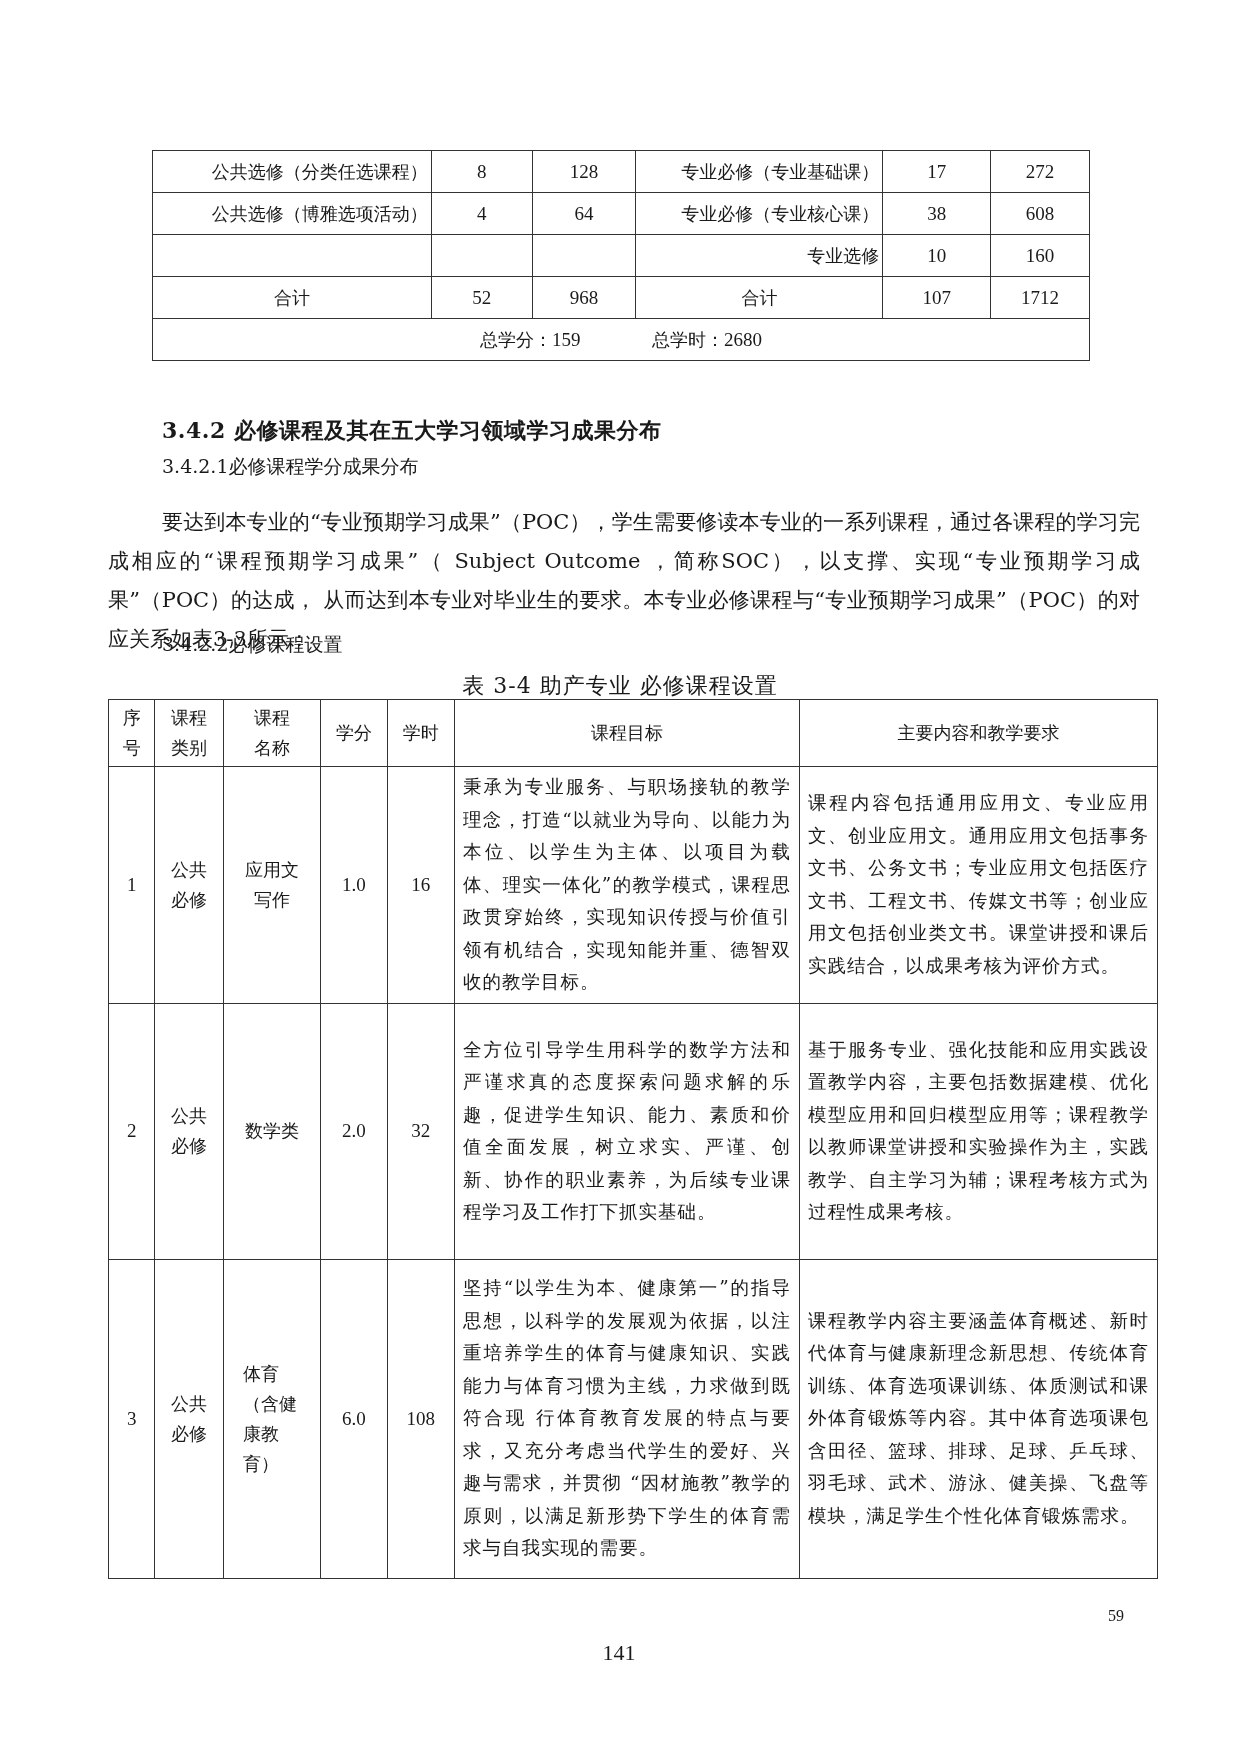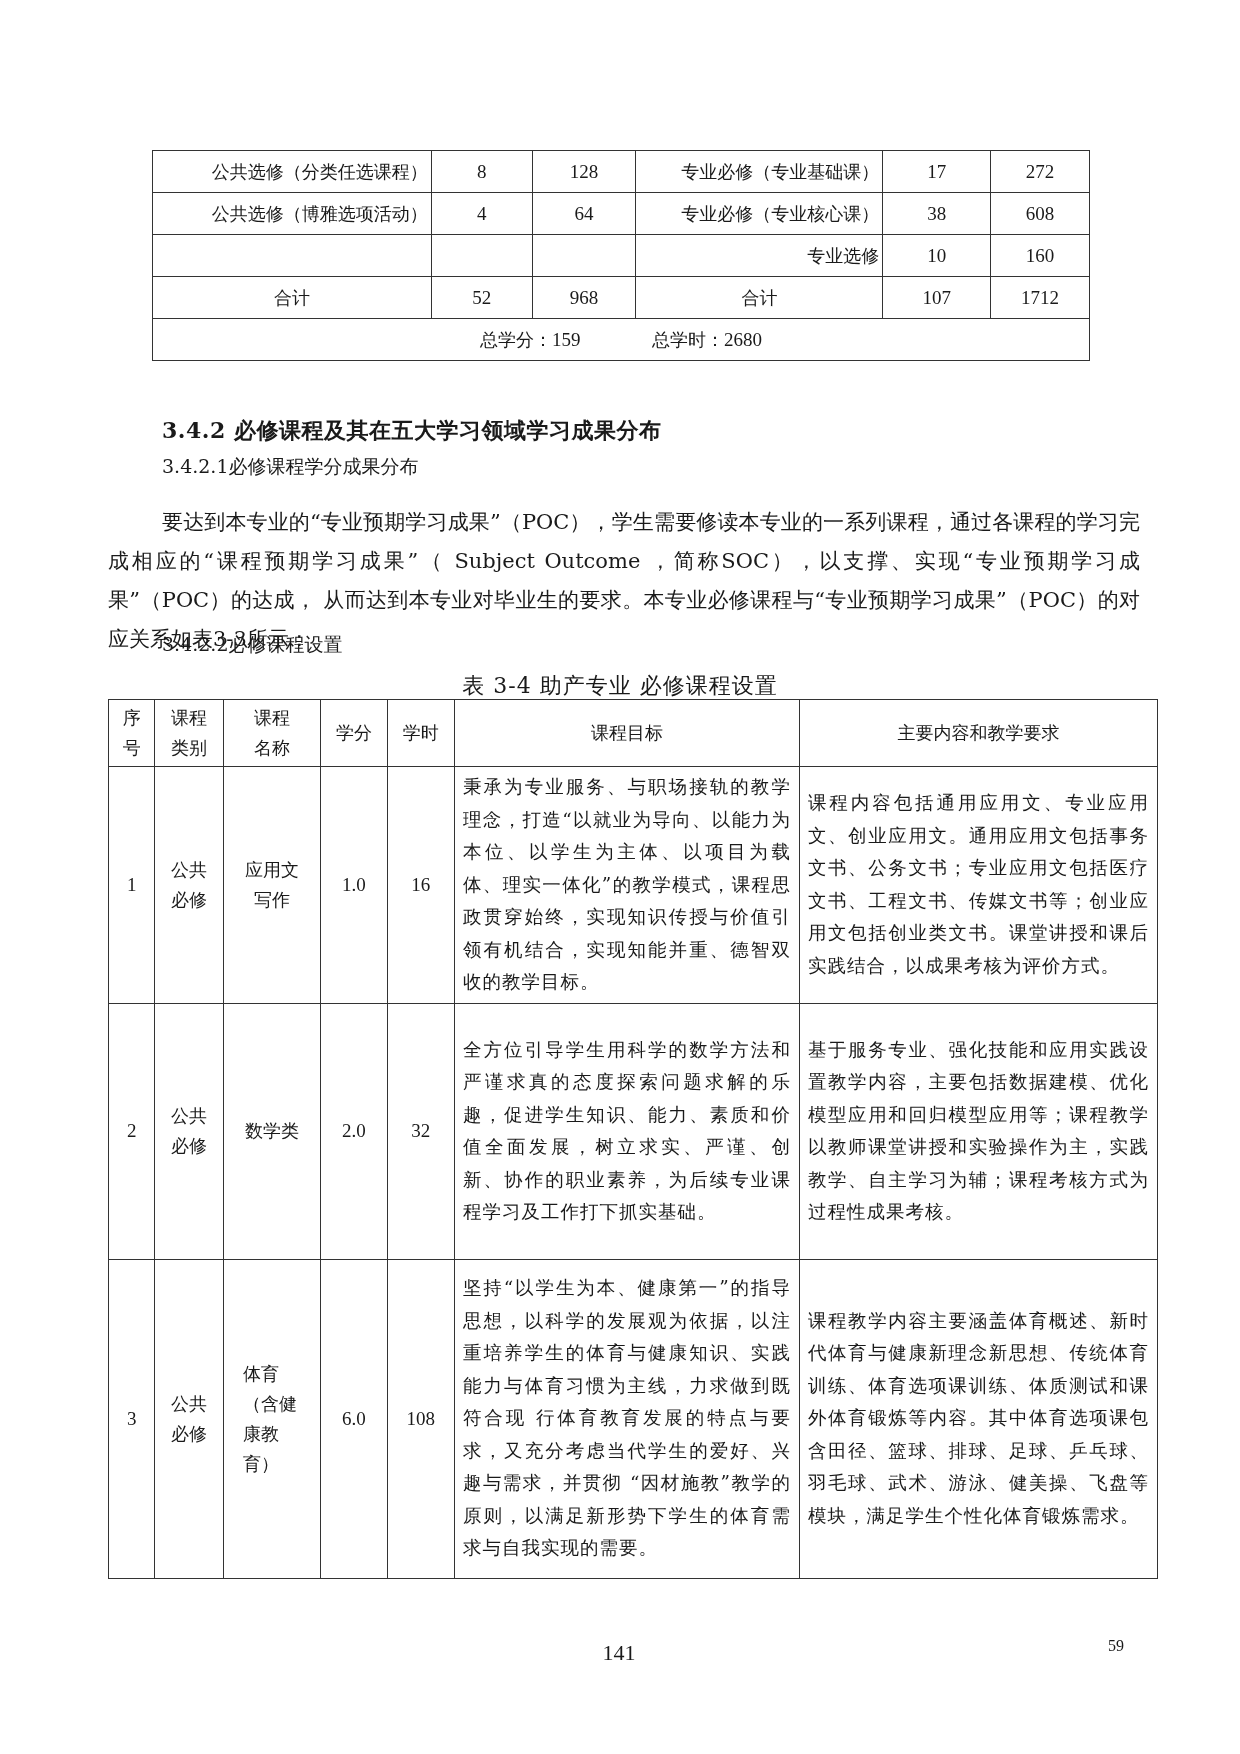--- a/index.html
+++ b/index.html
@@ -38,21 +38,21 @@
     letter-spacing: 1px;
   }
   .col-seq { width: 46px; }
   .col-type { width: 68px; }
   .col-name { width: 97px; }
   .col-credit { width: 66px; }
   .col-hours { width: 67px; }
   .col-goal { width: 343px; }
   .col-content { width: 356px; }
 
-  .footer-page { left: 1108px; top: 1607px; font-size: 16px; font-family: "Liberation Serif", serif; margin-top: 30px; }
+  .footer-page { left: 1108px; top: 1607px; font-size: 16px; font-family: "Liberation Serif", serif; }
   .footer-total { left: 8px; width: 1240px; text-align: center; top: 1640px; font-size: 22px; font-family: "Liberation Serif", serif; }
   .footer-total span { position: relative; left: -9px; }
 </style>
 </head>
 <body>
 
 <table id="credit-table">
   <colgroup>
     <col style="width:279px">
       <col style="width:101px">

